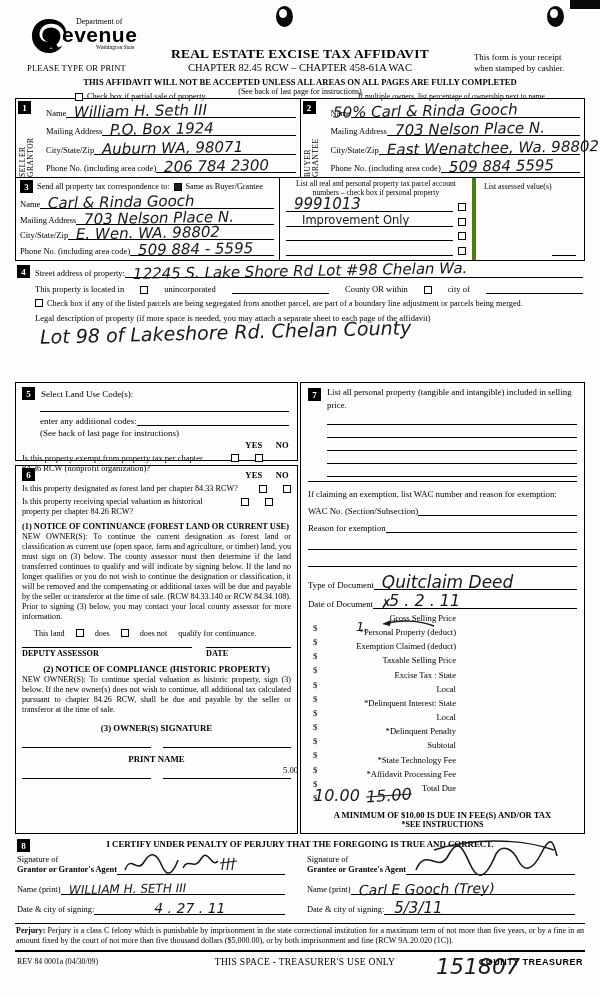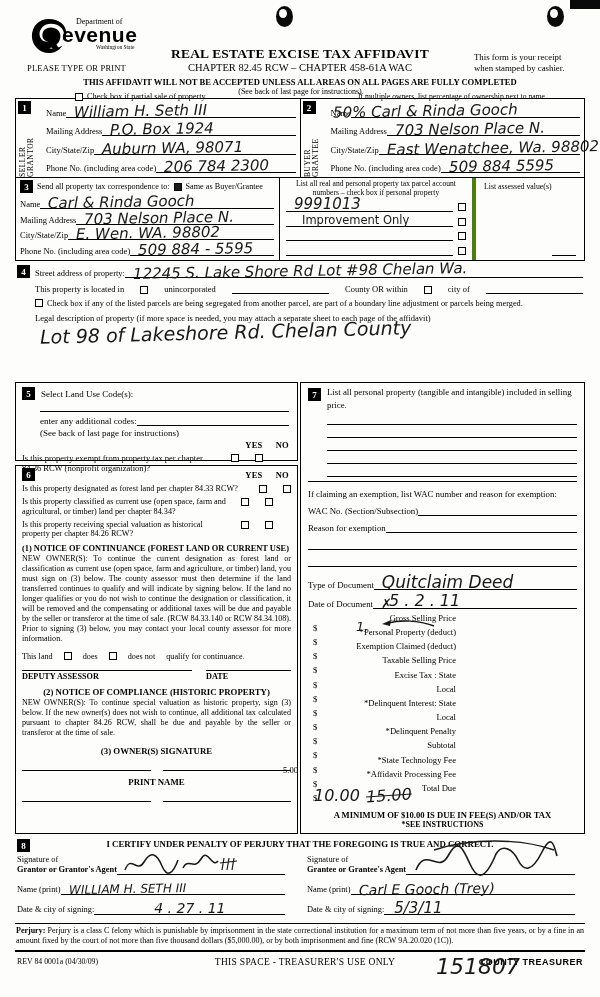--- a/index.html
+++ b/index.html
@@ -80,21 +80,21 @@
   .leftcol { width: 283px; flex: none; display: flex; flex-direction: column; margin-right: 2px; }
   .box5 { border: 1px solid #000; padding: 4px 6px 3px 6px; height: 79px; }
   .box6 { border: 1px solid #000; margin-top: 4px; flex: 1; padding: 2px 6px 3px 6px; font-size: 8.2px; }
   .q { display: flex; align-items: flex-start; margin-top: 3px; }
   .q-text { flex: 1; line-height: 1.2; }
   .q .cb { margin-left: 9px; margin-top: 1px; }
   .q .cb + .cb { margin-left: 16px; }
   .ynhead { display: flex; justify-content: flex-end; gap: 13px; padding-right: 2px; }
   .notice-title { text-align: left; font-weight: bold; font-size: 8.4px; margin-top: 5px; }
   .notice-body { text-align: justify; line-height: 1.24; font-size: 8.1px; margin-top: 1px; }
-  .landline { display: flex; align-items: center; gap: 11px; margin: 7px 0 9px 0; }
+  .landline { display: flex; align-items: center; gap: 11px; margin: 7px 0 9px 12px; }
   .assessor-row { display: flex; gap: 14px; margin-top: 4px; }
   .assessor-row .seg { flex: 2; border-top: 1px solid #000; font-weight: bold; padding-top: 1px; }
   .assessor-row .seg.date { flex: 1; }
   .center-bold { text-align: center; font-weight: bold; font-size: 8.8px; margin-top: 6px; }
   .sigline2 { display: flex; gap: 12px; margin-top: 14px; }
   .sigline2 span { flex: 1; border-top: 1px solid #000; }
 
   .rightcol { flex: 1; border: 1px solid #000; padding: 0 7px 4px 7px; display: flex; flex-direction: column; }
   .box7 { display: flex; padding: 3px 0 4px 0; border-bottom: 1px solid #000; }
   .box7 .numbox { margin: 2px 6px 0 0; }
@@ -378,25 +378,20 @@
               <span class="yn">YES</span>
               <span class="yn">NO</span>
             </span>
           </div>
           <div class="q">
             <span class="q-text">Is this property designated as forest land per chapter 84.33 RCW?</span>
             <span class="cb"></span>
             <span class="cb"></span>
           </div>
           <div class="q">
-            <span class="q-text" style="max-width:210px;">Is this property classified as current use (open space, farm and agricultural, or timber) land per chapter 84.34?</span>
-            <span class="cb"></span>
-            <span class="cb"></span>
-          </div>
-          <div class="q">
             <span class="q-text" style="max-width:210px;">Is this property receiving special valuation as historical property per chapter 84.26 RCW?</span>
             <span class="cb"></span>
             <span class="cb"></span>
           </div>
 
           <div class="notice-title">(1) NOTICE OF CONTINUANCE  (FOREST LAND OR CURRENT USE)</div>
           <div class="notice-body">NEW OWNER(S): To continue the current designation as forest land or classification as current use (open space, farm and agriculture, or timber) land, you must sign on (3) below. The county assessor must then determine if the land transferred continues to qualify and will indicate by signing below. If the land no longer qualifies or you do not wish to continue the designation or classification, it will be removed and the compensating or additional taxes will be due and payable by the seller or transferor at the time of sale. (RCW 84.33.140 or RCW 84.34.108). Prior to signing (3) below, you may contact your local county assessor for more information.</div>
 
           <div class="landline">
             <span>This land</span>

